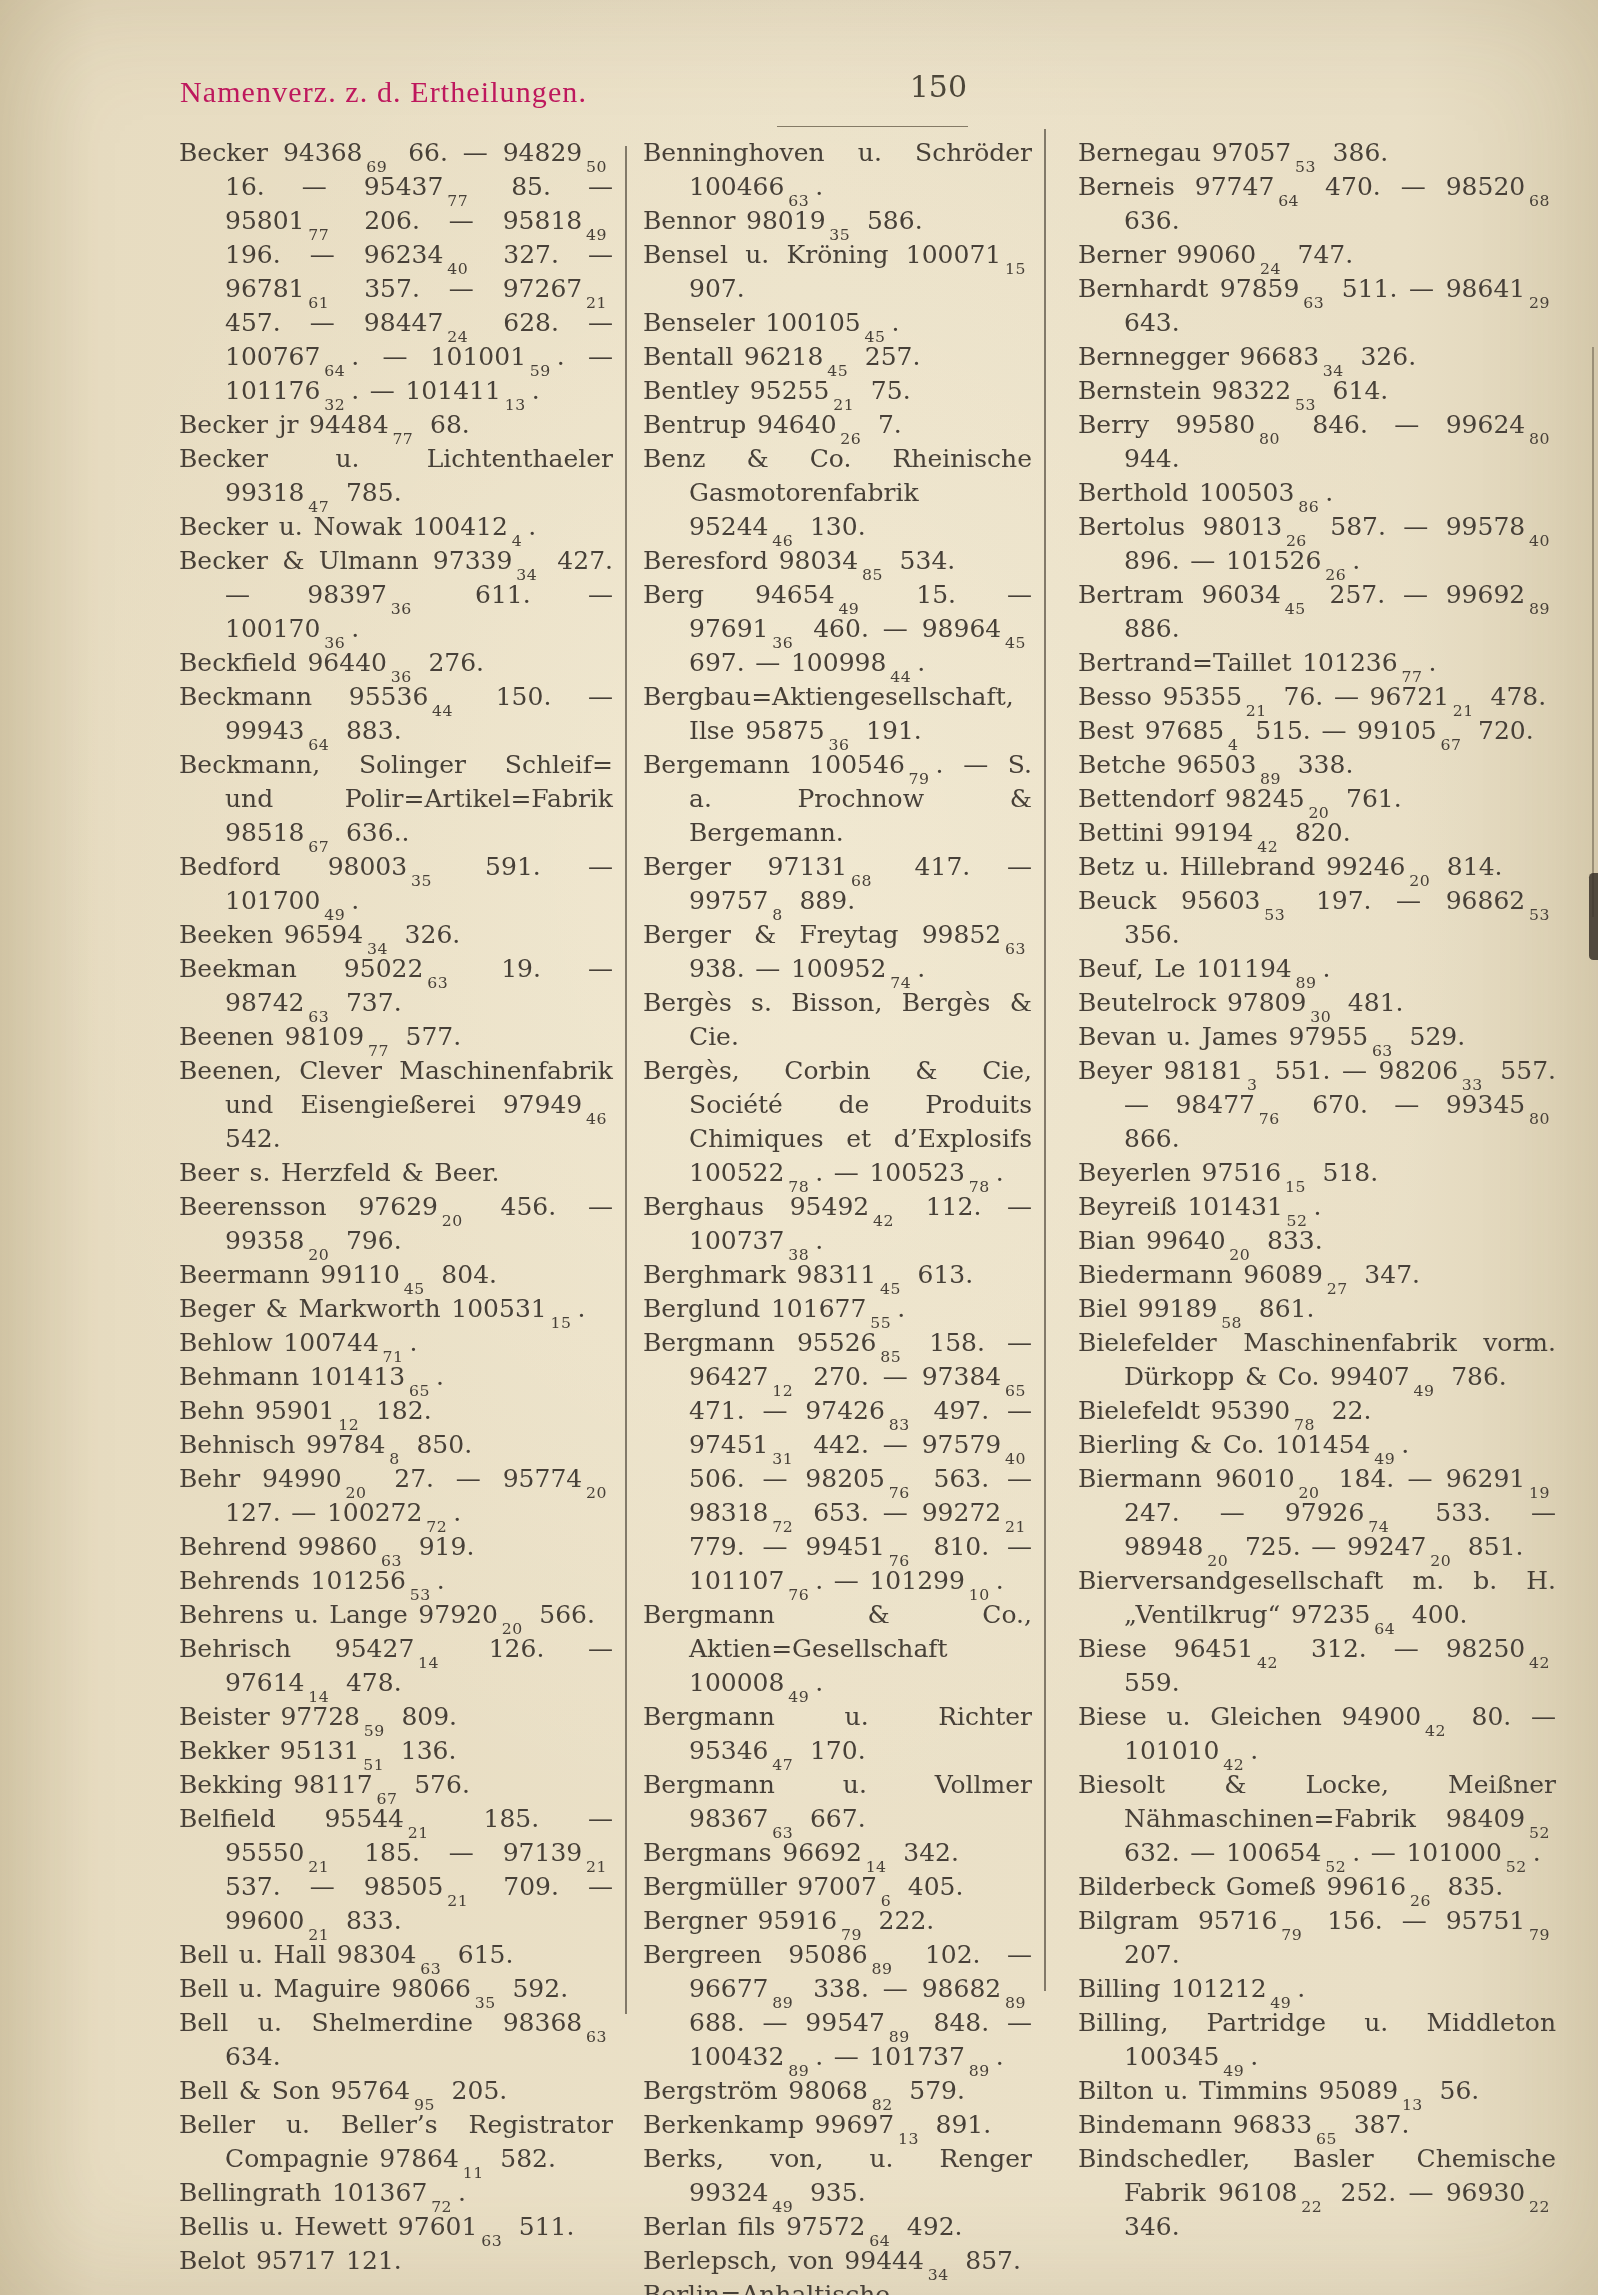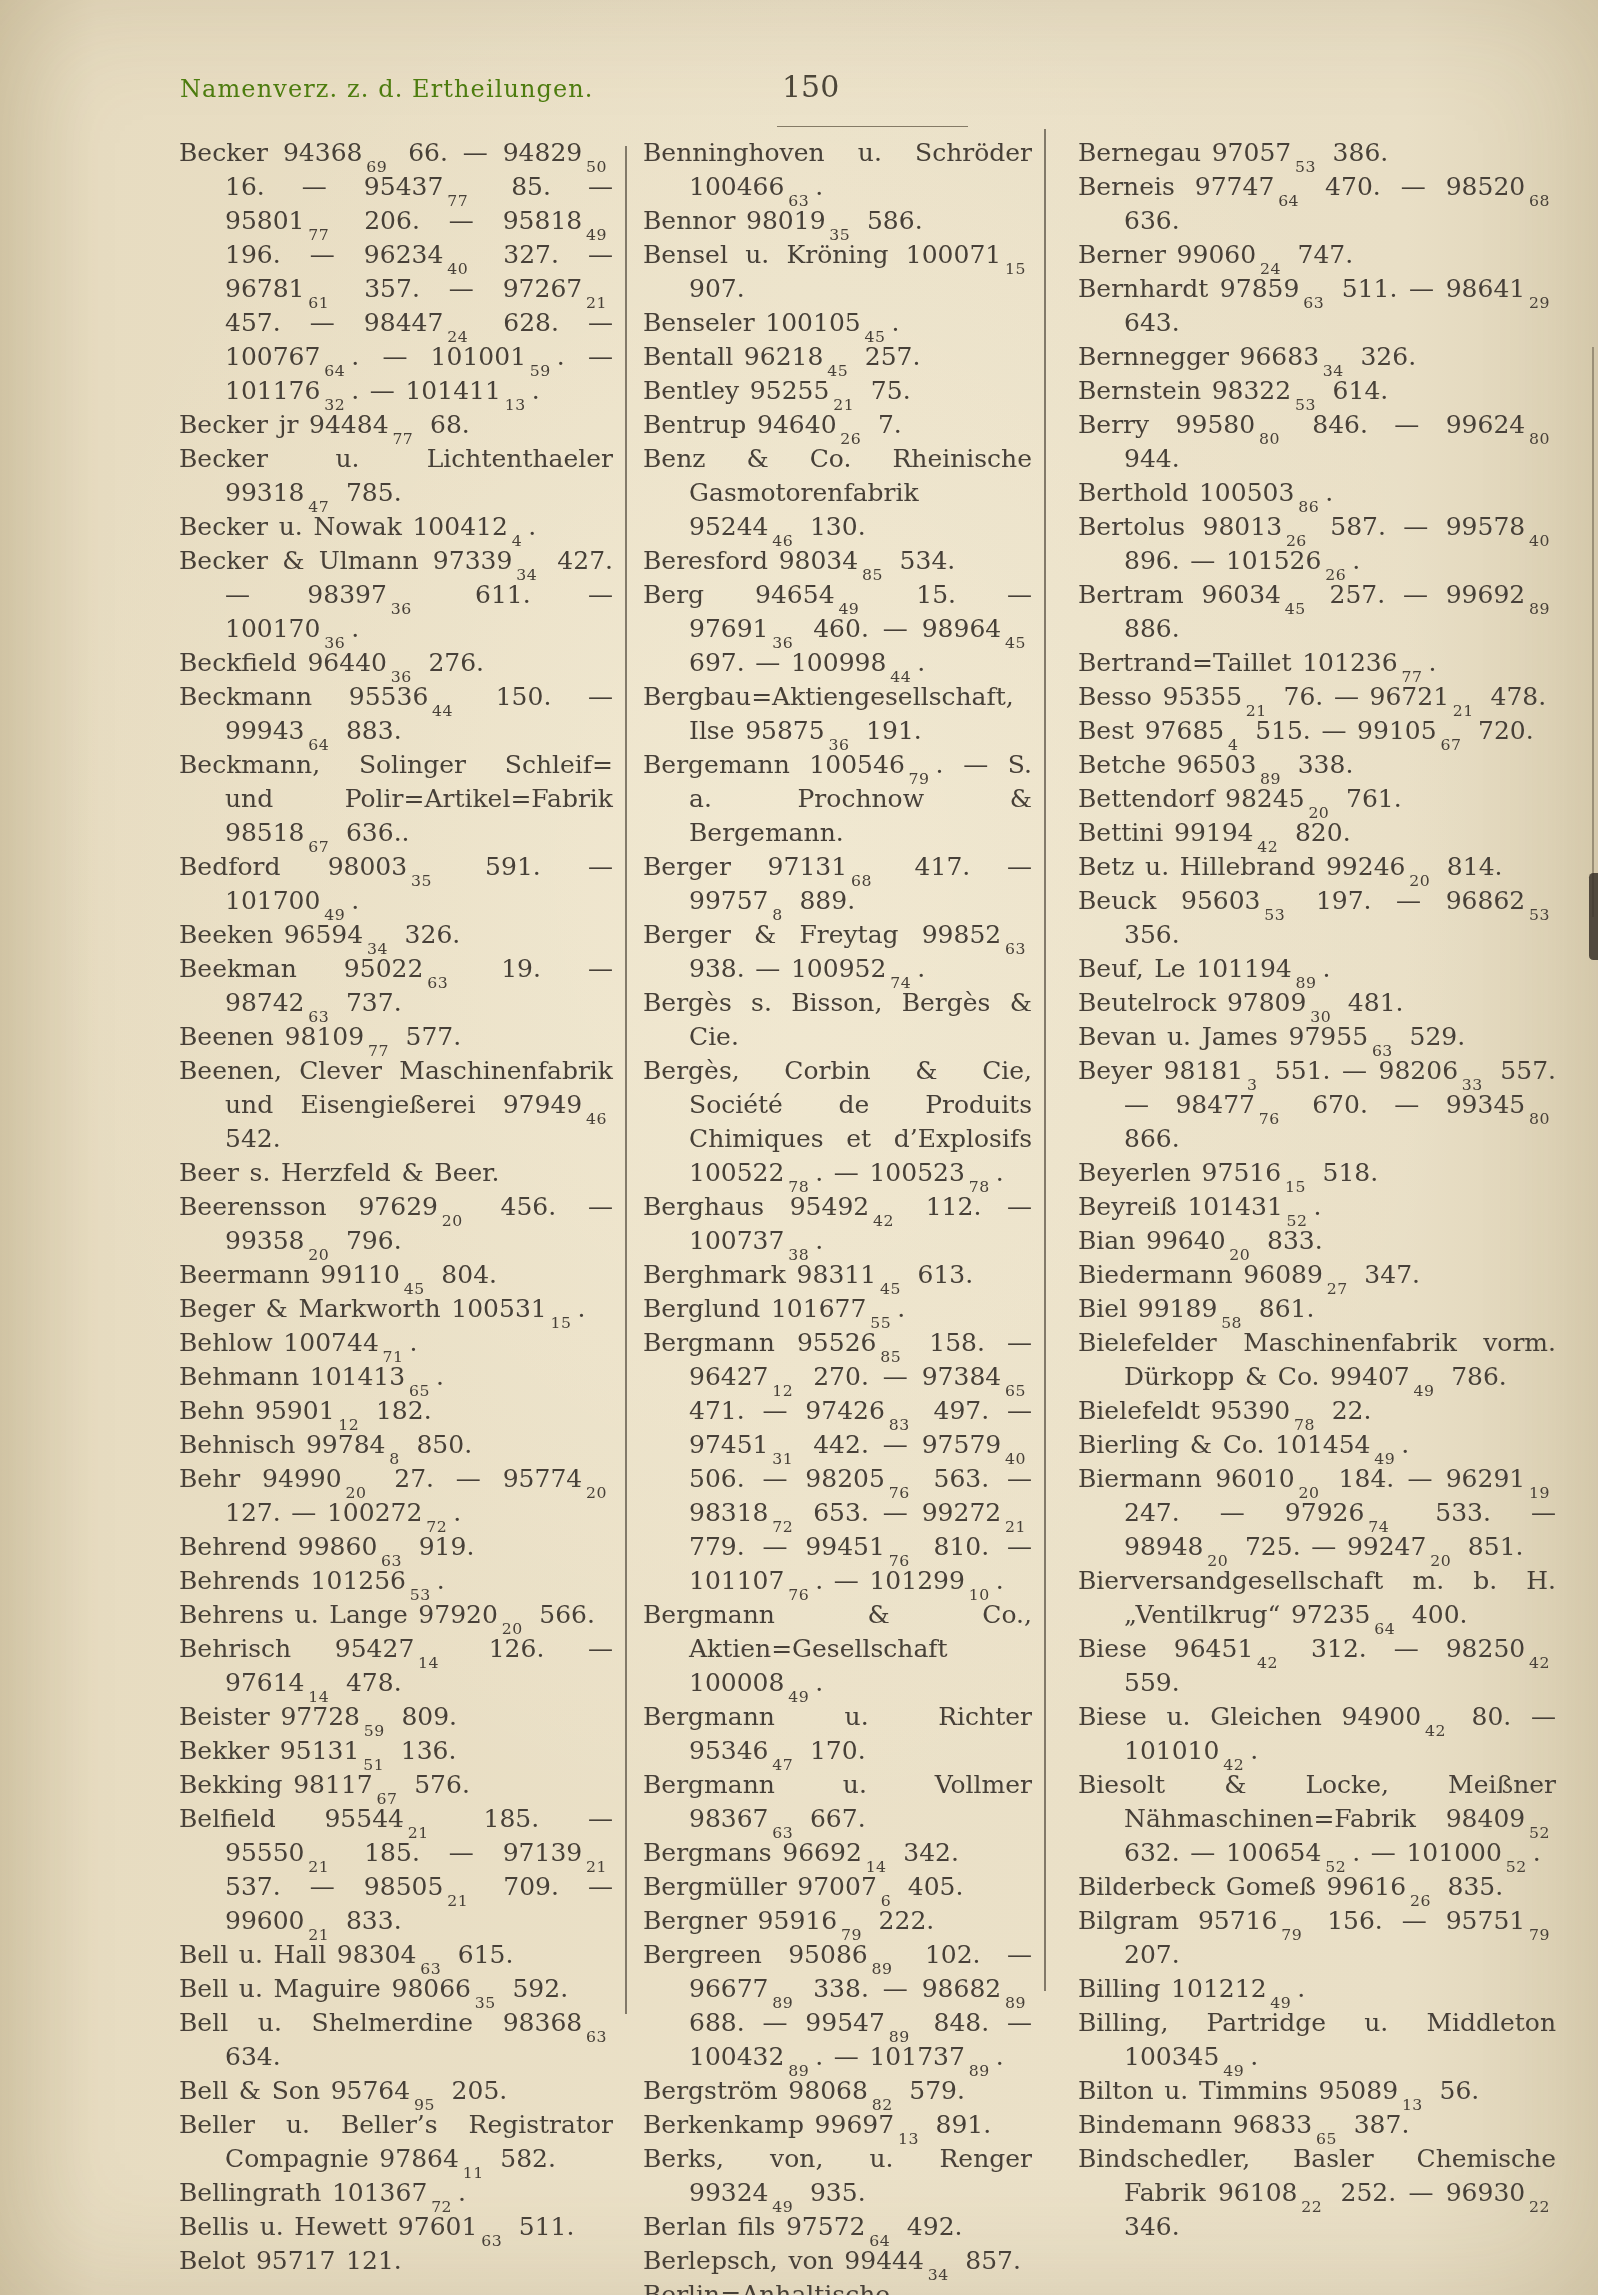--- a/index.html
+++ b/index.html
@@ -8,25 +8,25 @@
     font-family:"DejaVu Serif","Liberation Serif",serif;
     color:#474038;
     background:
       radial-gradient(ellipse 977px 1303px at 48% 38%, rgba(255,250,232,.30), rgba(255,250,232,0) 75%),
       linear-gradient(90deg,#d9cdae 0%,#e7dcc1 6%,#ebe1c8 50%,#e9dfc6 88%,#ddd2b5 100%),
       #e8dec5;
     box-shadow:inset 0 0 119px rgba(120,100,60,.18);
   }
   .hdr-title{
     position:absolute;left:180px;top:75px;width:489px;
-    font-size:24px;letter-spacing:1.1px;color:#4d7c0f;
+    font-size:30px;letter-spacing:1.1px;color:#be185d;font-family:Liberation Serif, serif;
   }
   .page-num{
     position:absolute;left:782px;top:69px;width:185px;
-    text-align:left;font-size:30px;color:#4c4639;
+    text-align:right;font-size:30px;color:#4c4639;
   }
   .page-rule{
     position:absolute;left:777px;top:126px;width:191px;height:0;
     border-top:1.6px solid #847a66;
   }
   .col{position:absolute;top:136px;}
   #col1{left:179px;width:434px;}
   #col2{left:643px;width:389px;}
   #col3{left:1078px;width:478px;}
   .entry{

